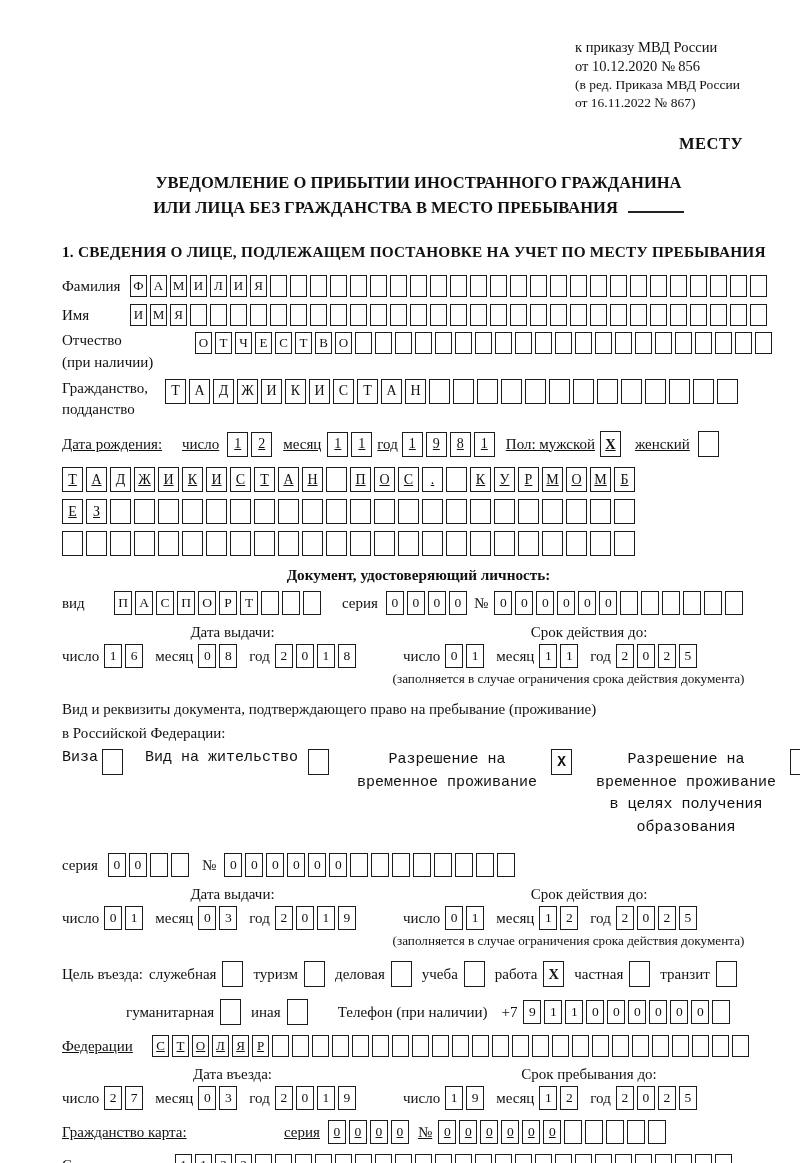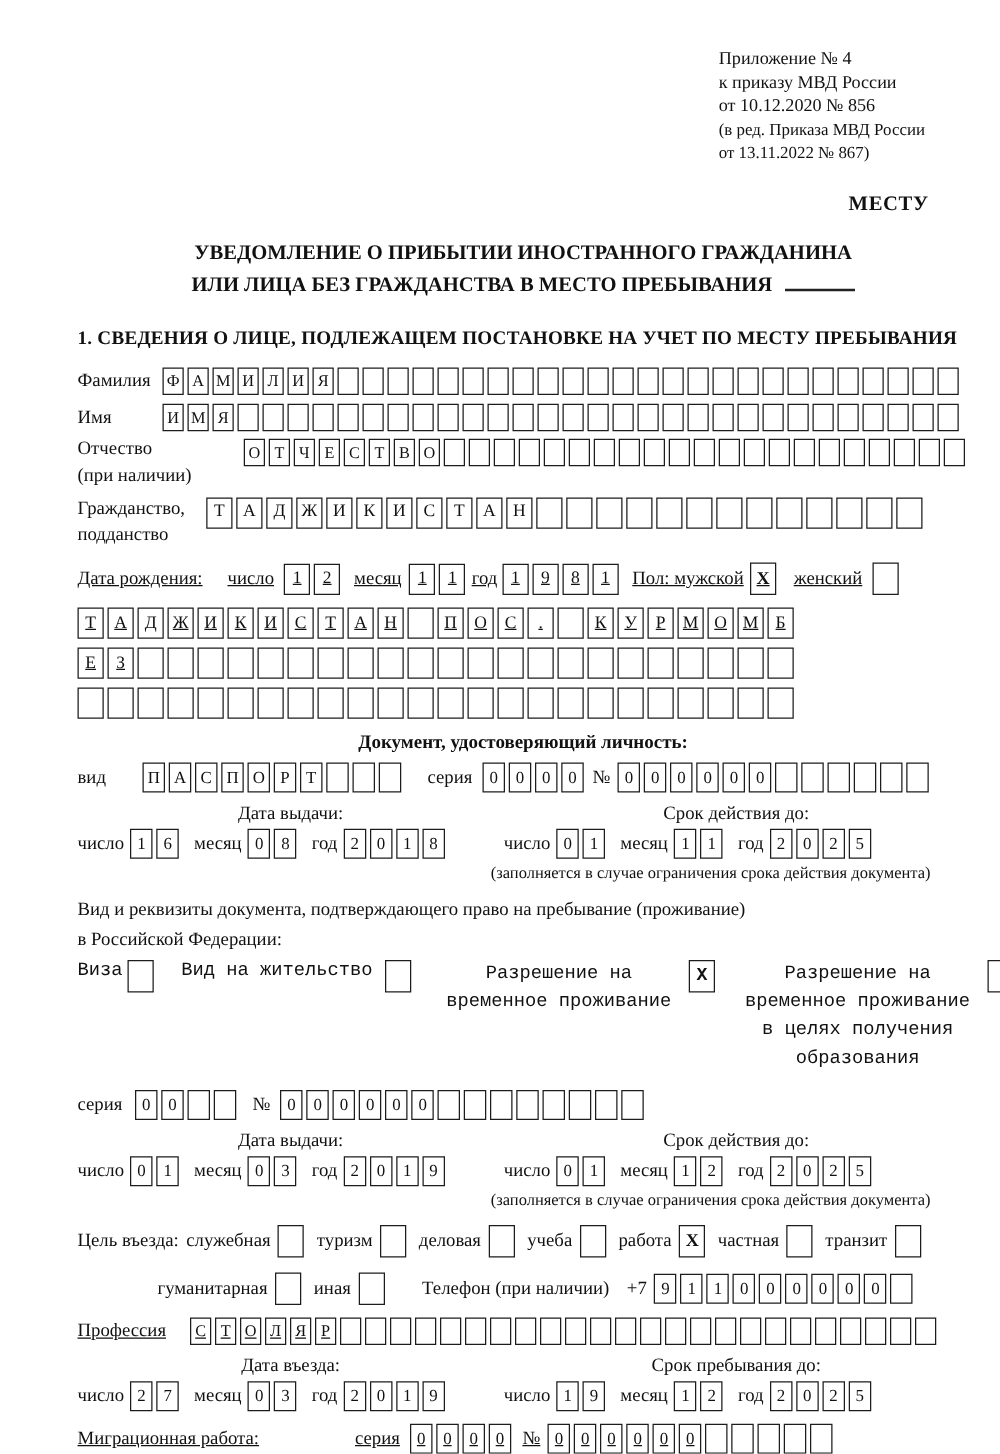--- a/index.html
+++ b/index.html
@@ -79,25 +79,24 @@
   .migr-lbl{width:222px;}
   .mt10{margin-top:10px;text-decoration:underline;}
   .mt14{margin-top:14px;}
 </style>
 </head>
 <body>
 
 <div class="page">
 
   <div class="ref-block">
-    <div>Приложение № 4</div>
     <div>к приказу МВД России</div>
     <div>от 10.12.2020 № 856</div>
     <div class="small">(в ред. Приказа МВД России</div>
-    <div class="small">от 13.11.2022 № 867)</div>
+    <div class="small">от 16.11.2022 № 867)</div>
   </div>
   <div class="forma">МЕСТУ</div>
 
   <div class="title">
     <div>УВЕДОМЛЕНИЕ О ПРИБЫТИИ ИНОСТРАННОГО ГРАЖДАНИНА</div>
     <div>
       <span>ИЛИ ЛИЦА БЕЗ ГРАЖДАНСТВА В МЕСТО ПРЕБЫВАНИЯ</span><span class="title-blank"></span>
     </div>
   </div>
 
@@ -610,21 +609,21 @@
         <span class="cell">0</span>
         <span class="cell">0</span>
         <span class="cell">0</span>
         <span class="cell">0</span>
         <span class="cell">0</span>
         <span class="cell"></span>
       </span>
   </div>
 
   <div class="row mt10">
-    <span class="lbl" style="width:90px;">Профессия</span>
+    <span class="lbl" style="width:90px;">Федерации</span>
     <span class="cells sm">
         <span class="cell">С</span>
         <span class="cell">Т</span>
         <span class="cell">О</span>
         <span class="cell">Л</span>
         <span class="cell">Я</span>
         <span class="cell">Р</span>
         <span class="cell"></span>
         <span class="cell"></span>
         <span class="cell"></span>
@@ -691,21 +690,21 @@
       <span class="cells md2">
           <span class="cell">2</span>
           <span class="cell">0</span>
           <span class="cell">2</span>
           <span class="cell">5</span>
         </span>
     </span>
   </div>
 
   <div class="row mt10">
-    <span class="lbl migr-lbl">Миграционная работа:</span>
+    <span class="lbl migr-lbl">Гражданство карта:</span>
     <span class="lbl" style="margin-right:8px;">серия</span>
     <span class="cells md2">
         <span class="cell">0</span>
         <span class="cell">0</span>
         <span class="cell">0</span>
         <span class="cell">0</span>
       </span>
     <span class="lbl" style="margin:0 6px 0 6px;">№</span>
     <span class="cells md2">
         <span class="cell">0</span>

